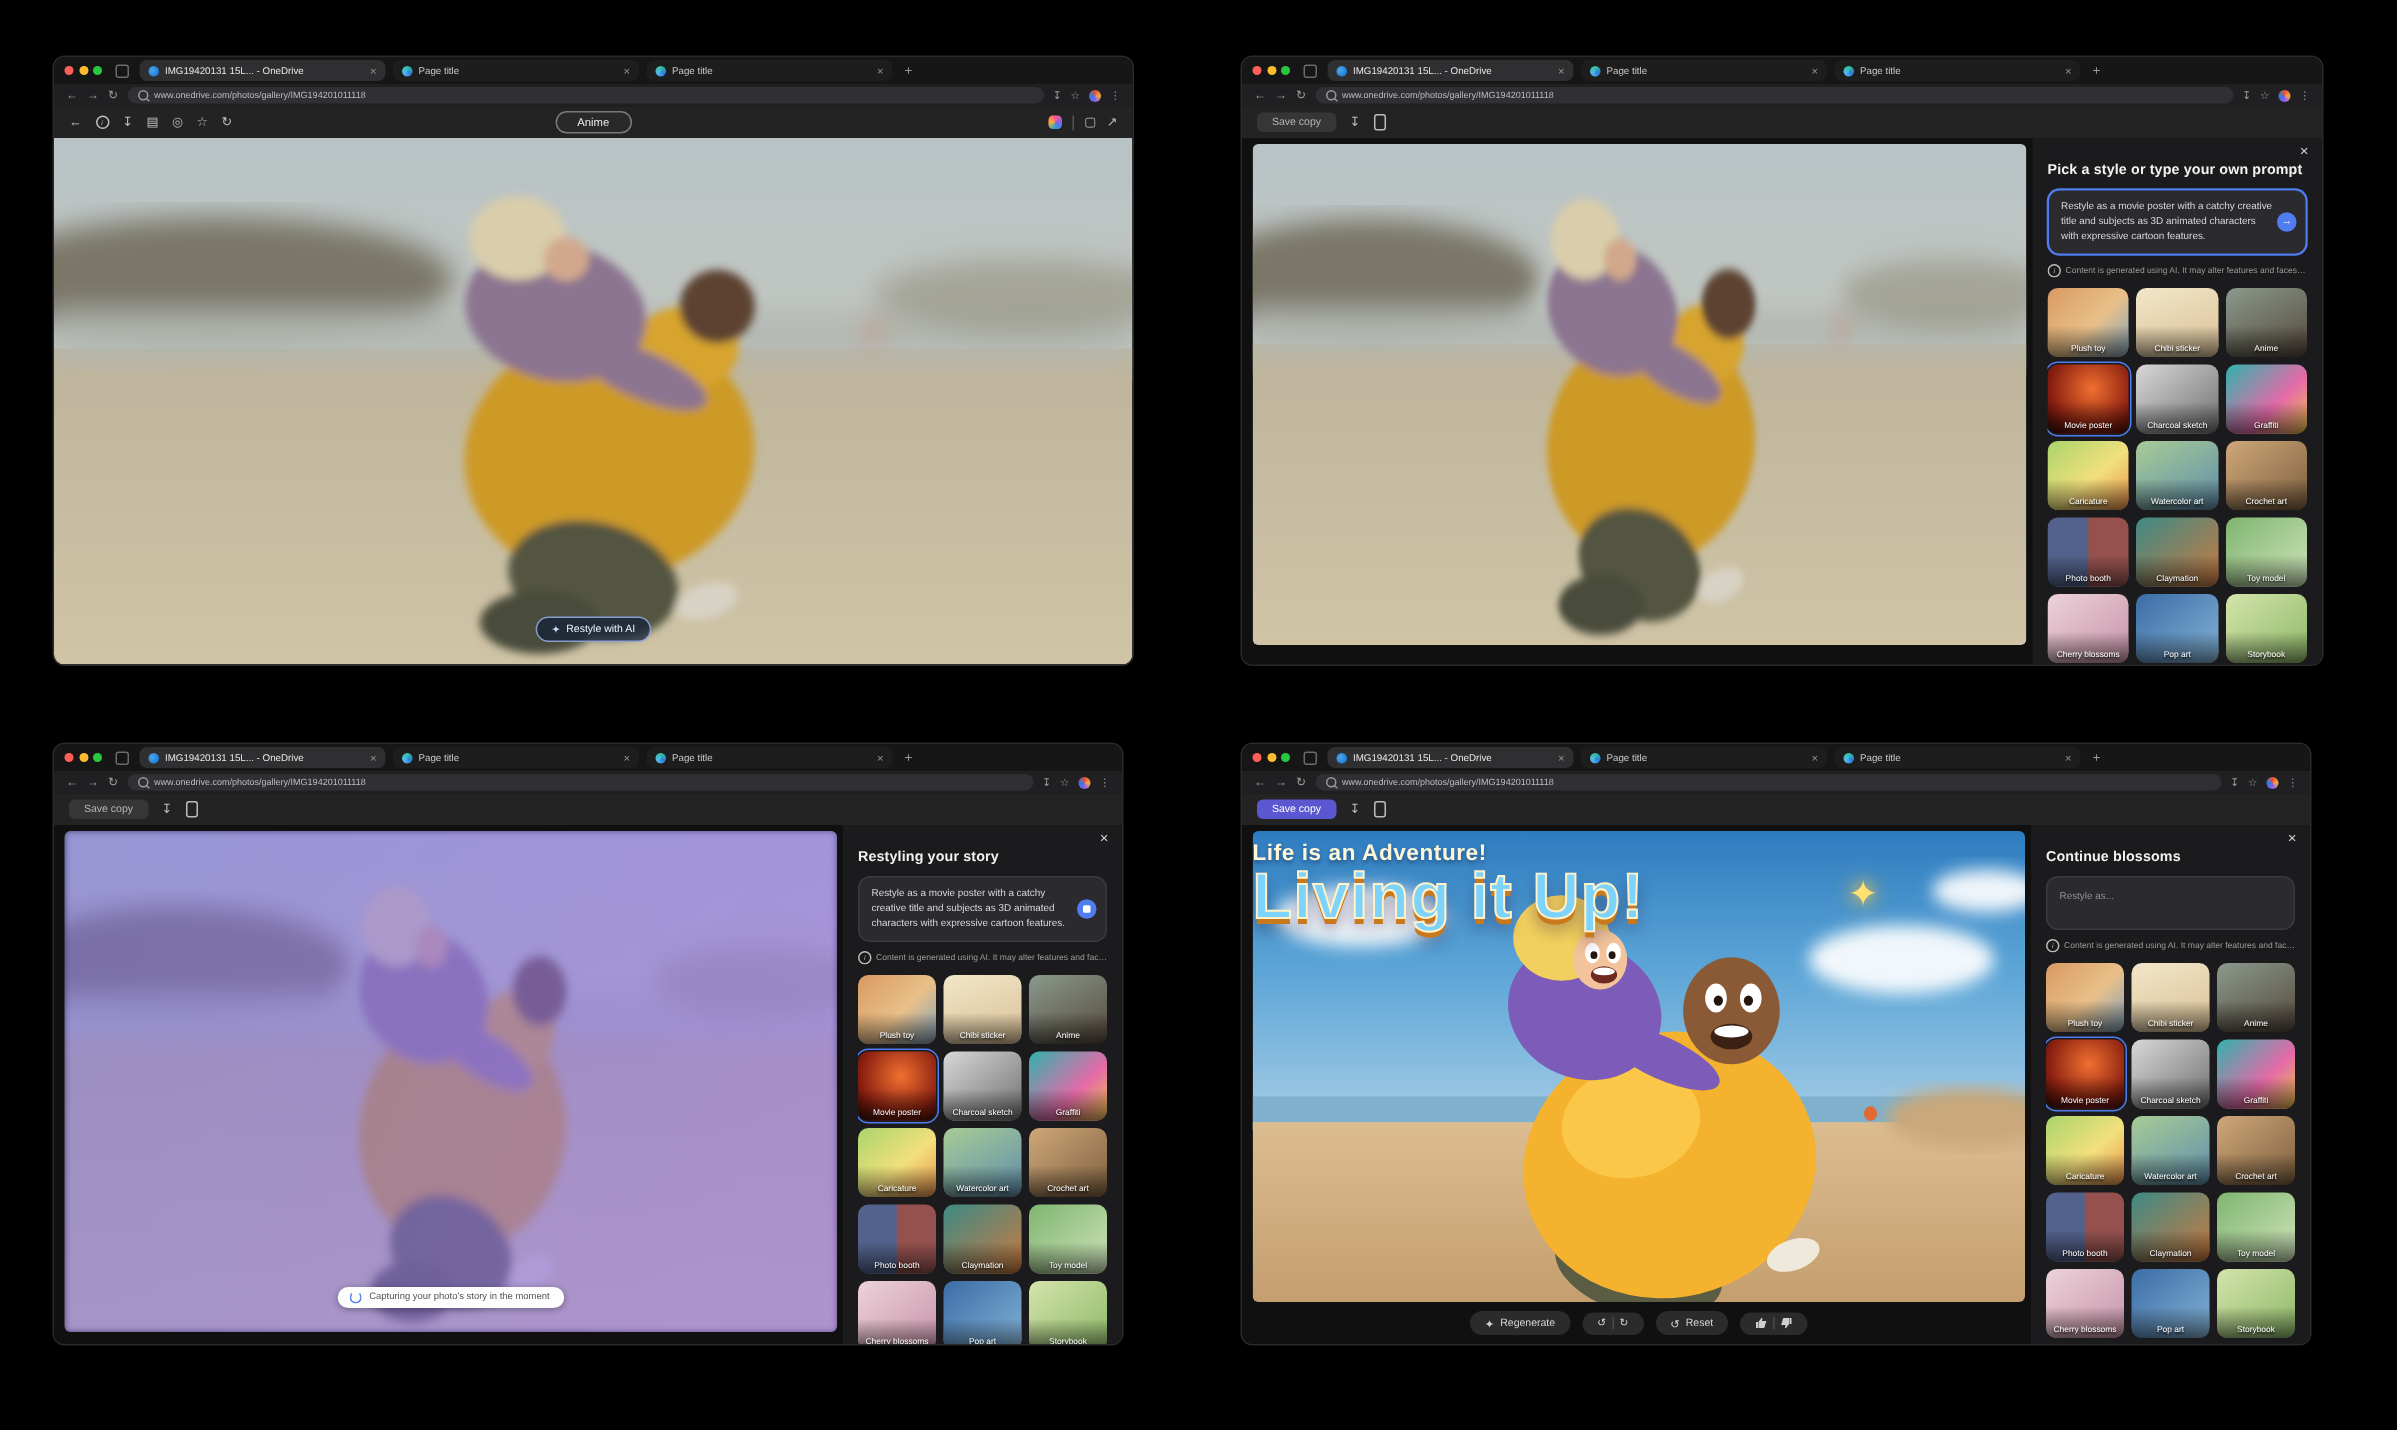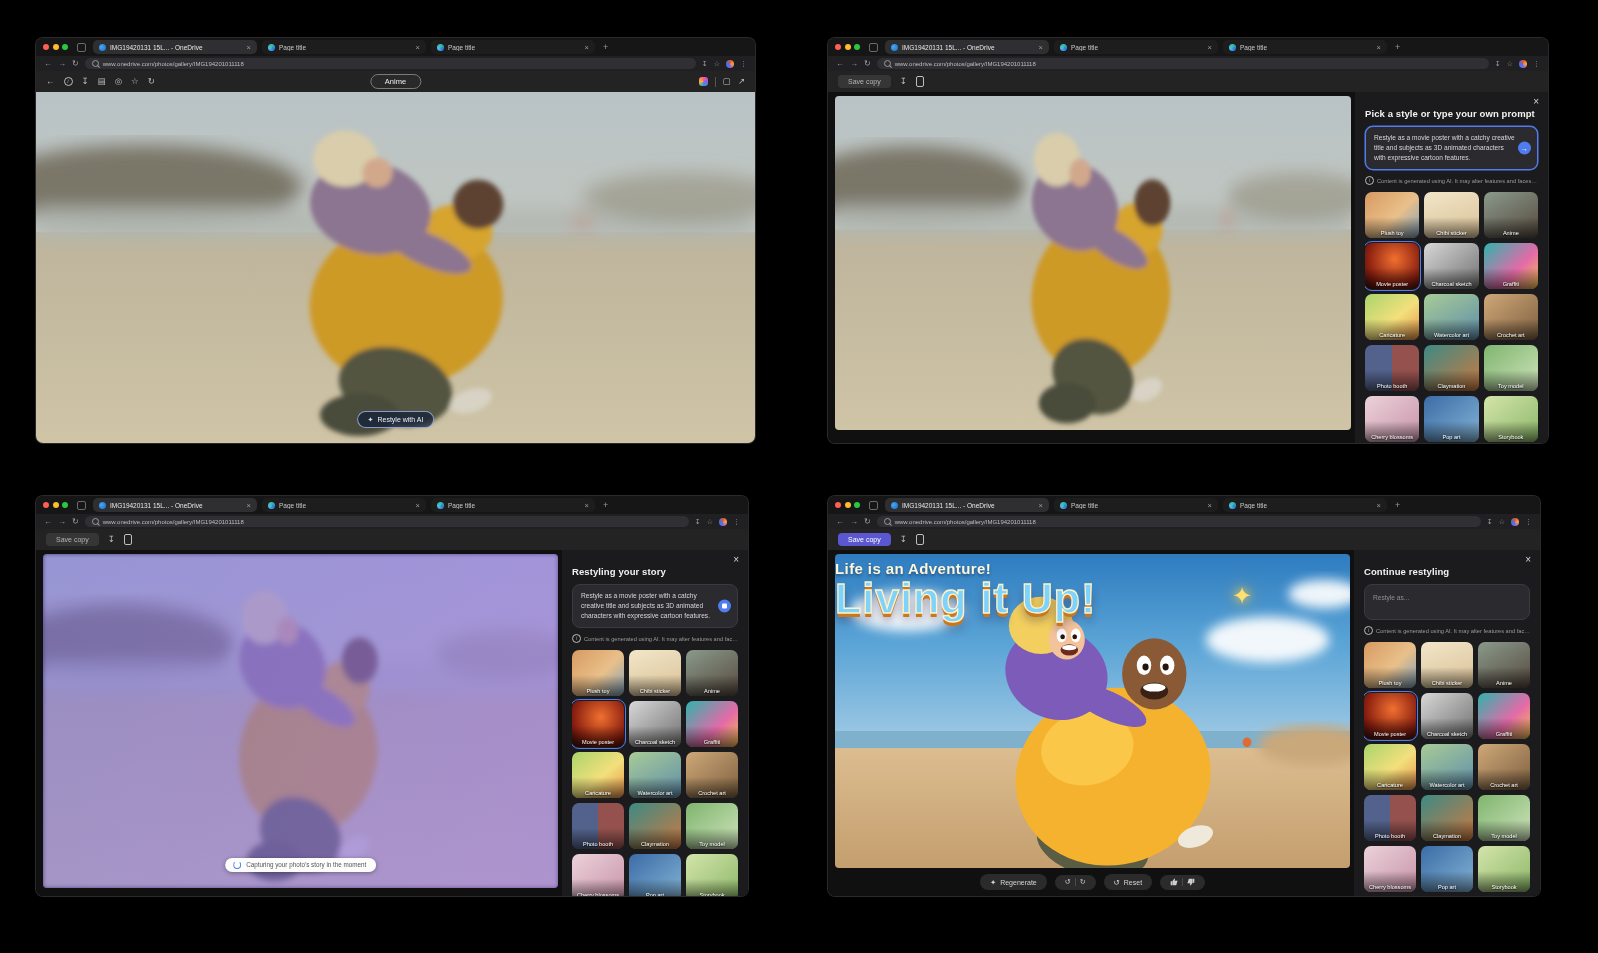--- a/index.html
+++ b/index.html
@@ -621,21 +621,21 @@
         <span class="vdiv"></span>
         <span>
             <svg width="8" height="8" viewBox="0 0 24 24" style="transform:rotate(180deg)" aria-hidden="true">
               <path fill="#cfcfcf" d="M2 10h4v12H2zM7 22h10c1 0 2-.7 2.2-1.7l2-8A2 2 0 0 0 19.2 8H14l1-4.3A1.8 1.8 0 0 0 13.3 1.5L8 8.6 7 10z"></path>
             </svg>
           </span>
       </div>
     </div>
     <aside class="panel">
       <span class="panel-x">×</span>
-      <h2 class="panel-title">Continue restyling</h2>
+      <h2 class="panel-title">Continue blossoms</h2>
       <div class="prompt-box empty" title="Restyle as...">
         <span>Restyle as...</span>
       </div>
       <div class="disclaimer">
         <span class="info-dot">i</span>
         <span>Content is generated using AI. It may alter features and faces, or be inaccurate.</span>
       </div>
       <div class="styles-grid">
 
       <div class="style-thumb" style="background: linear-gradient(135deg, rgb(216, 154, 98), rgb(233, 192, 138) 55%, rgb(127, 160, 184));">

